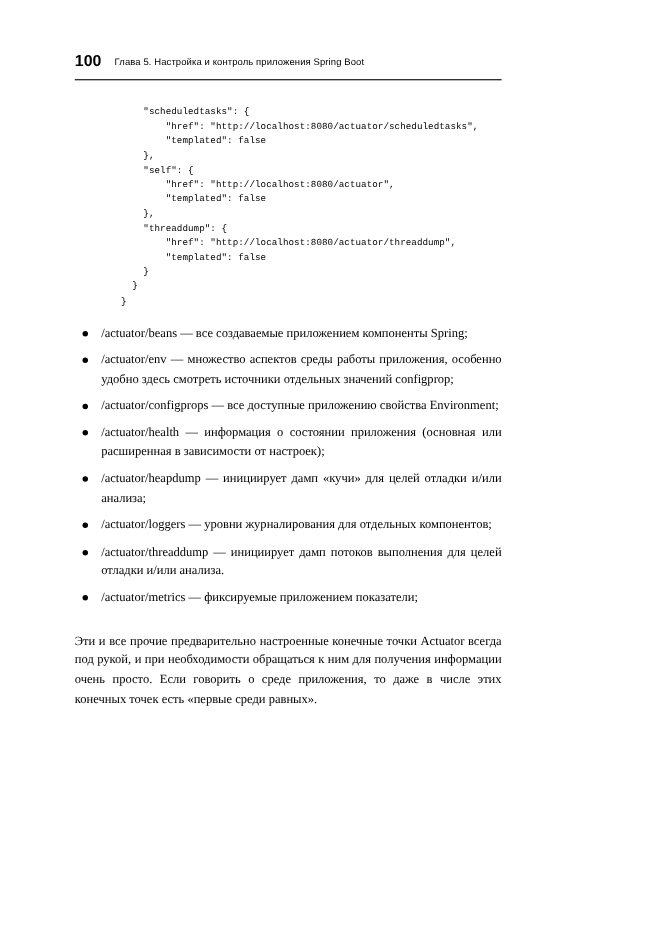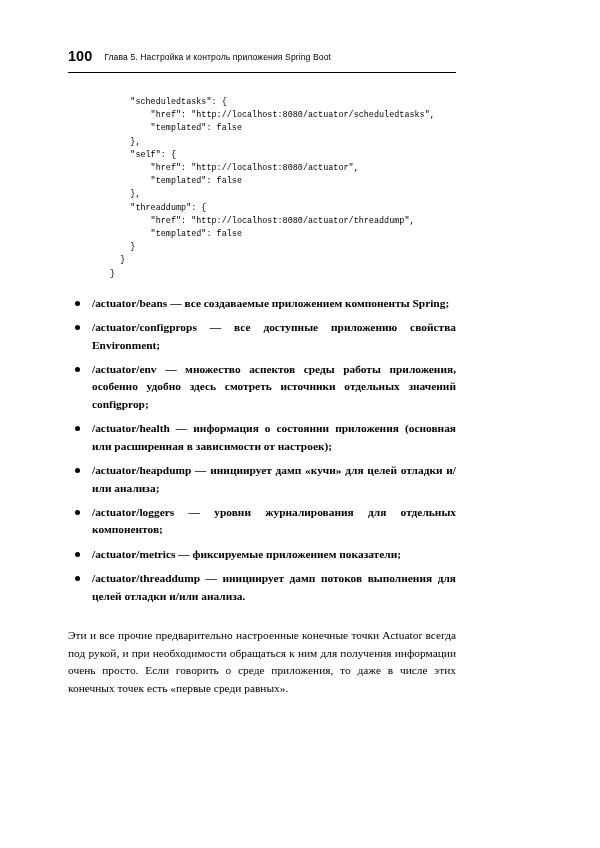--- a/index.html
+++ b/index.html
@@ -78,21 +78,20 @@
     color: #000;
     hyphens: auto;
   }
   .para-block {
     margin-top: 26px;
   }
   ul.endpoint-list {
     list-style: none;
     margin: 14px 0 12px 0;
     padding: 0;
-    font-weight: bold;
   }
   ul.endpoint-list li {
     position: relative;
     padding-left: 24px;
     margin-bottom: 7px;
     font-size: 11.4px;
     line-height: 17.4px;
     text-align: justify;
   }
   ul.endpoint-list li .bullet {
@@ -132,27 +131,27 @@
     "threaddump": {
         "href": "http://localhost:8080/actuator/threaddump",
         "templated": false
     }
   }
 }</pre>
 
 
     <ul class="endpoint-list" id="endpoint-list">
         <li><span class="bullet"></span><span class="mono">/actuator/beans</span><span> — все создаваемые приложением компоненты Spring;</span></li>
+        <li><span class="bullet"></span><span class="mono">/actuator/env</span><span> — множество аспектов среды работы приложения, особенно удобно здесь смотреть источники отдельных значений </span><span class="mono">configprop</span><span>;</span></li>
         <li><span class="bullet"></span><span class="mono">/actuator/configprops</span><span> — все доступные приложению свойства </span><span class="mono">Environment</span><span>;</span></li>
-        <li><span class="bullet"></span><span class="mono">/actuator/env</span><span> — множество аспектов среды работы приложения, особенно удобно здесь смотреть источники отдельных значений </span><span class="mono">configprop</span><span>;</span></li>
         <li><span class="bullet"></span><span class="mono">/actuator/health</span><span> — информация о состоянии приложения (основная или расширенная в зависимости от настроек);</span></li>
         <li><span class="bullet"></span><span class="mono">/actuator/heapdump</span><span> — инициирует дамп «кучи» для целей отладки и/или анализа;</span></li>
         <li><span class="bullet"></span><span class="mono">/actuator/loggers</span><span> — уровни журналирования для отдельных компонентов;</span></li>
+        <li><span class="bullet"></span><span class="mono">/actuator/threaddump</span><span> — инициирует дамп потоков выполнения для целей отладки и/или анализа.</span></li>
         <li><span class="bullet"></span><span class="mono">/actuator/metrics</span><span> — фиксируемые приложением показатели;</span></li>
-        <li><span class="bullet"></span><span class="mono">/actuator/threaddump</span><span> — инициирует дамп потоков выполнения для целей отладки и/или анализа.</span></li>
       </ul>
 
     <div class="final-block">
       <p class="para">Эти и все прочие предварительно настроенные конечные точки Actuator всегда под рукой, и при необходимости обращаться к ним для получения информации очень просто. Если говорить о среде приложения, то даже в числе этих конечных точек есть «первые среди равных».</p>
     </div>
 
   </div>
 </div>
 
 </body></html>

